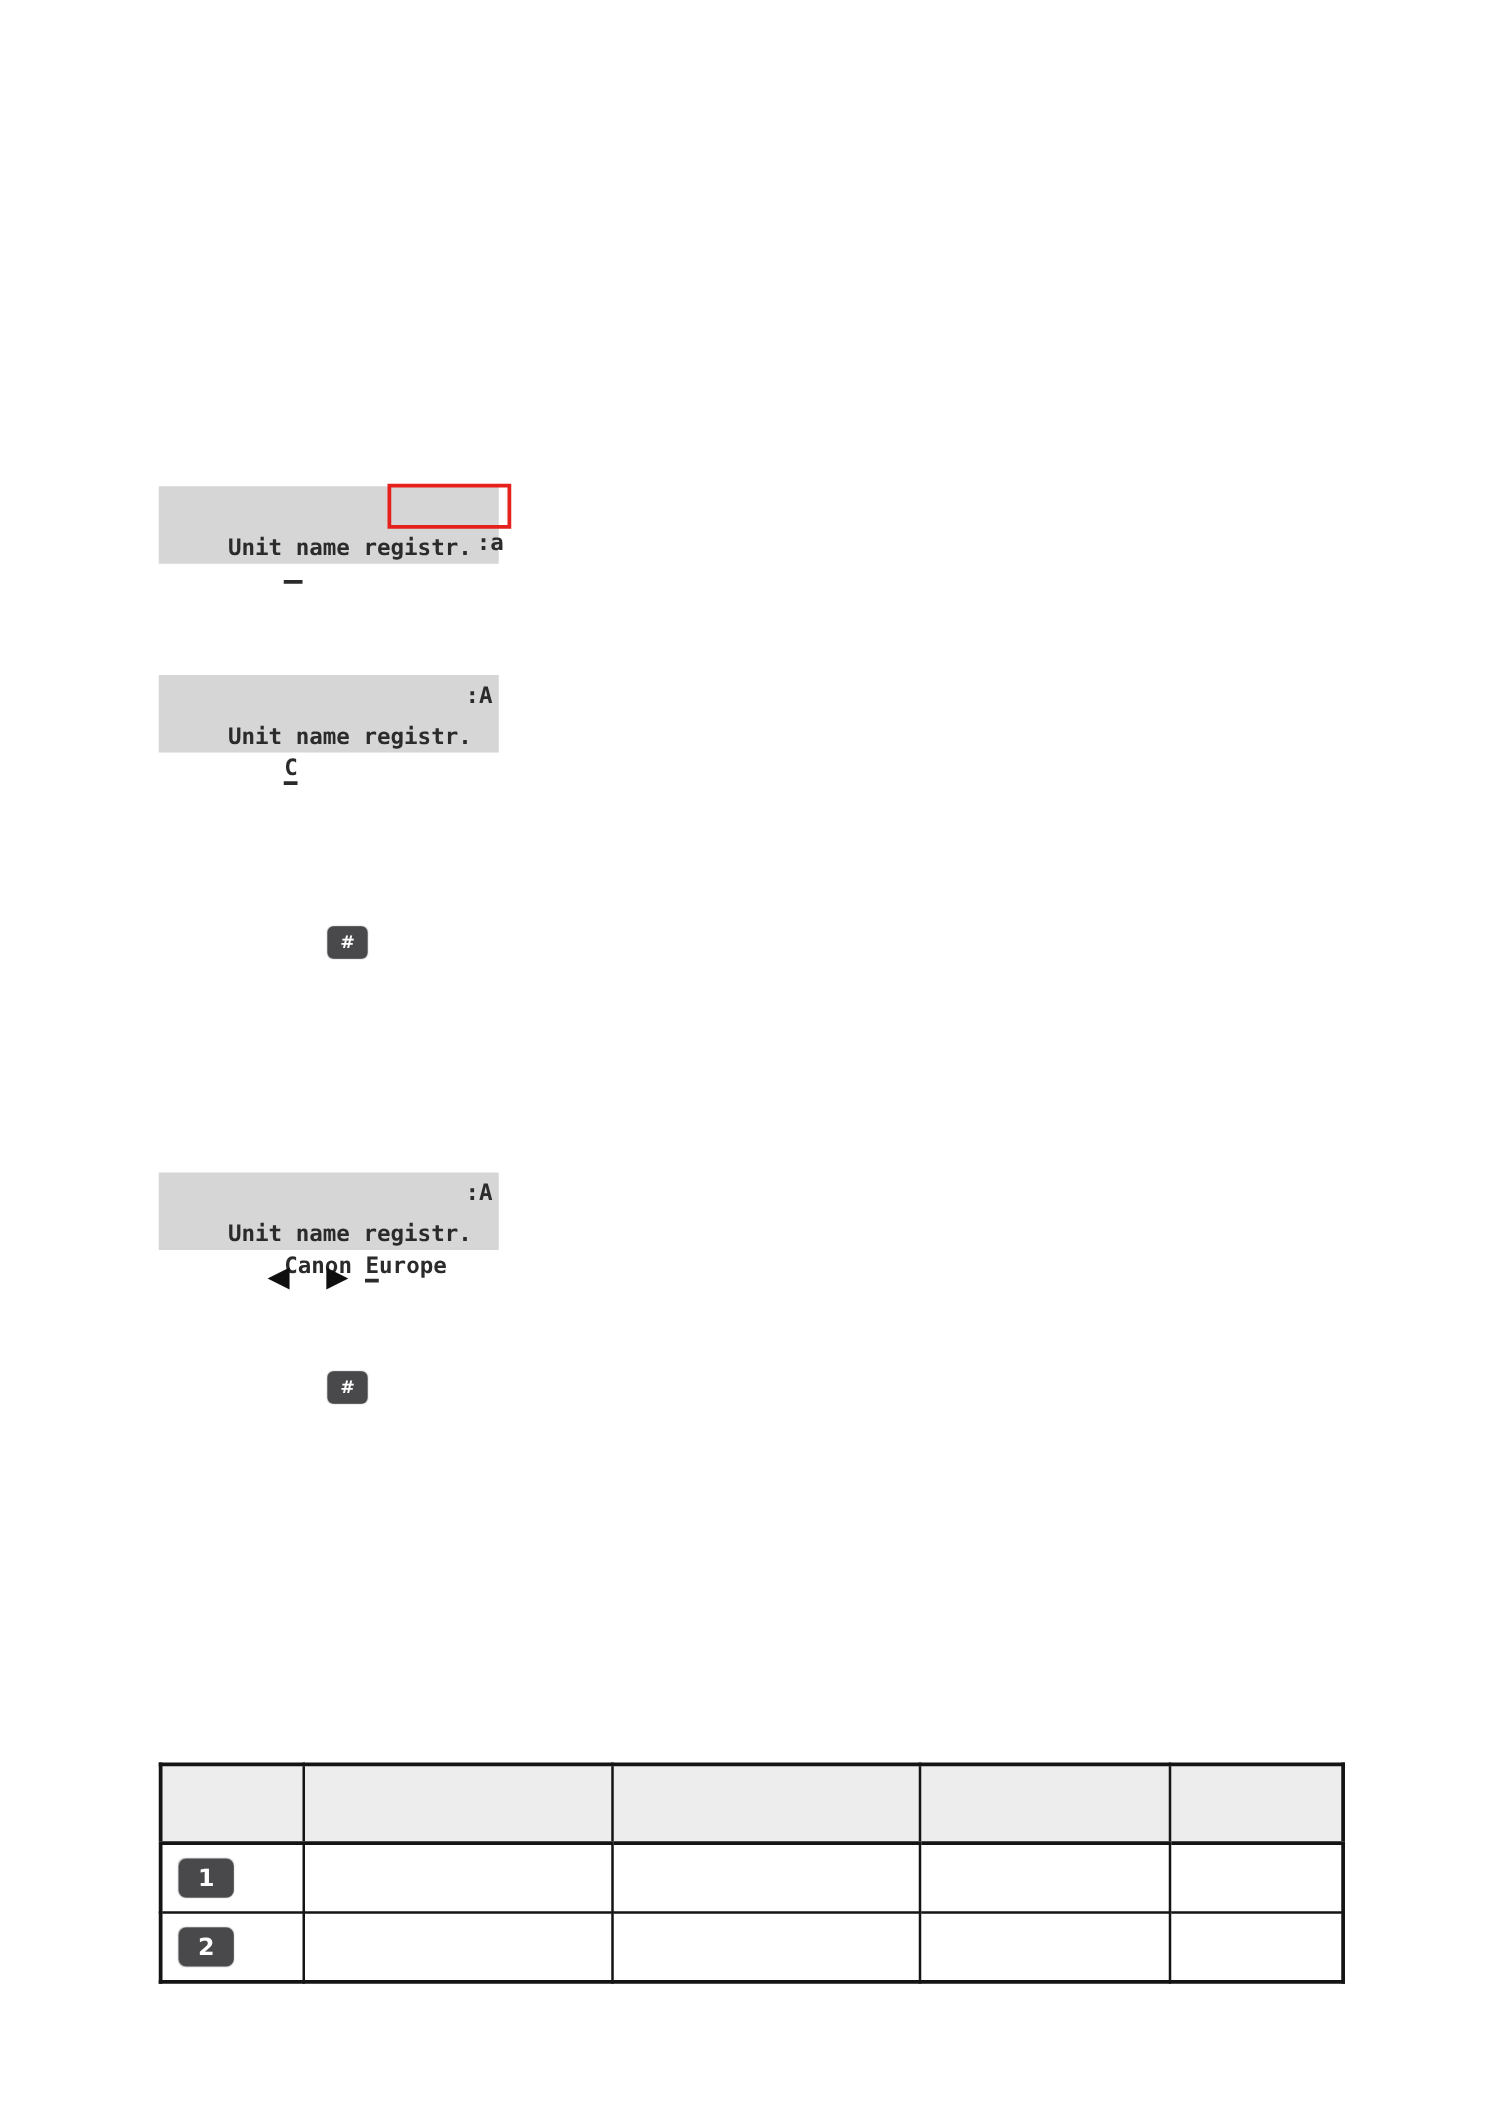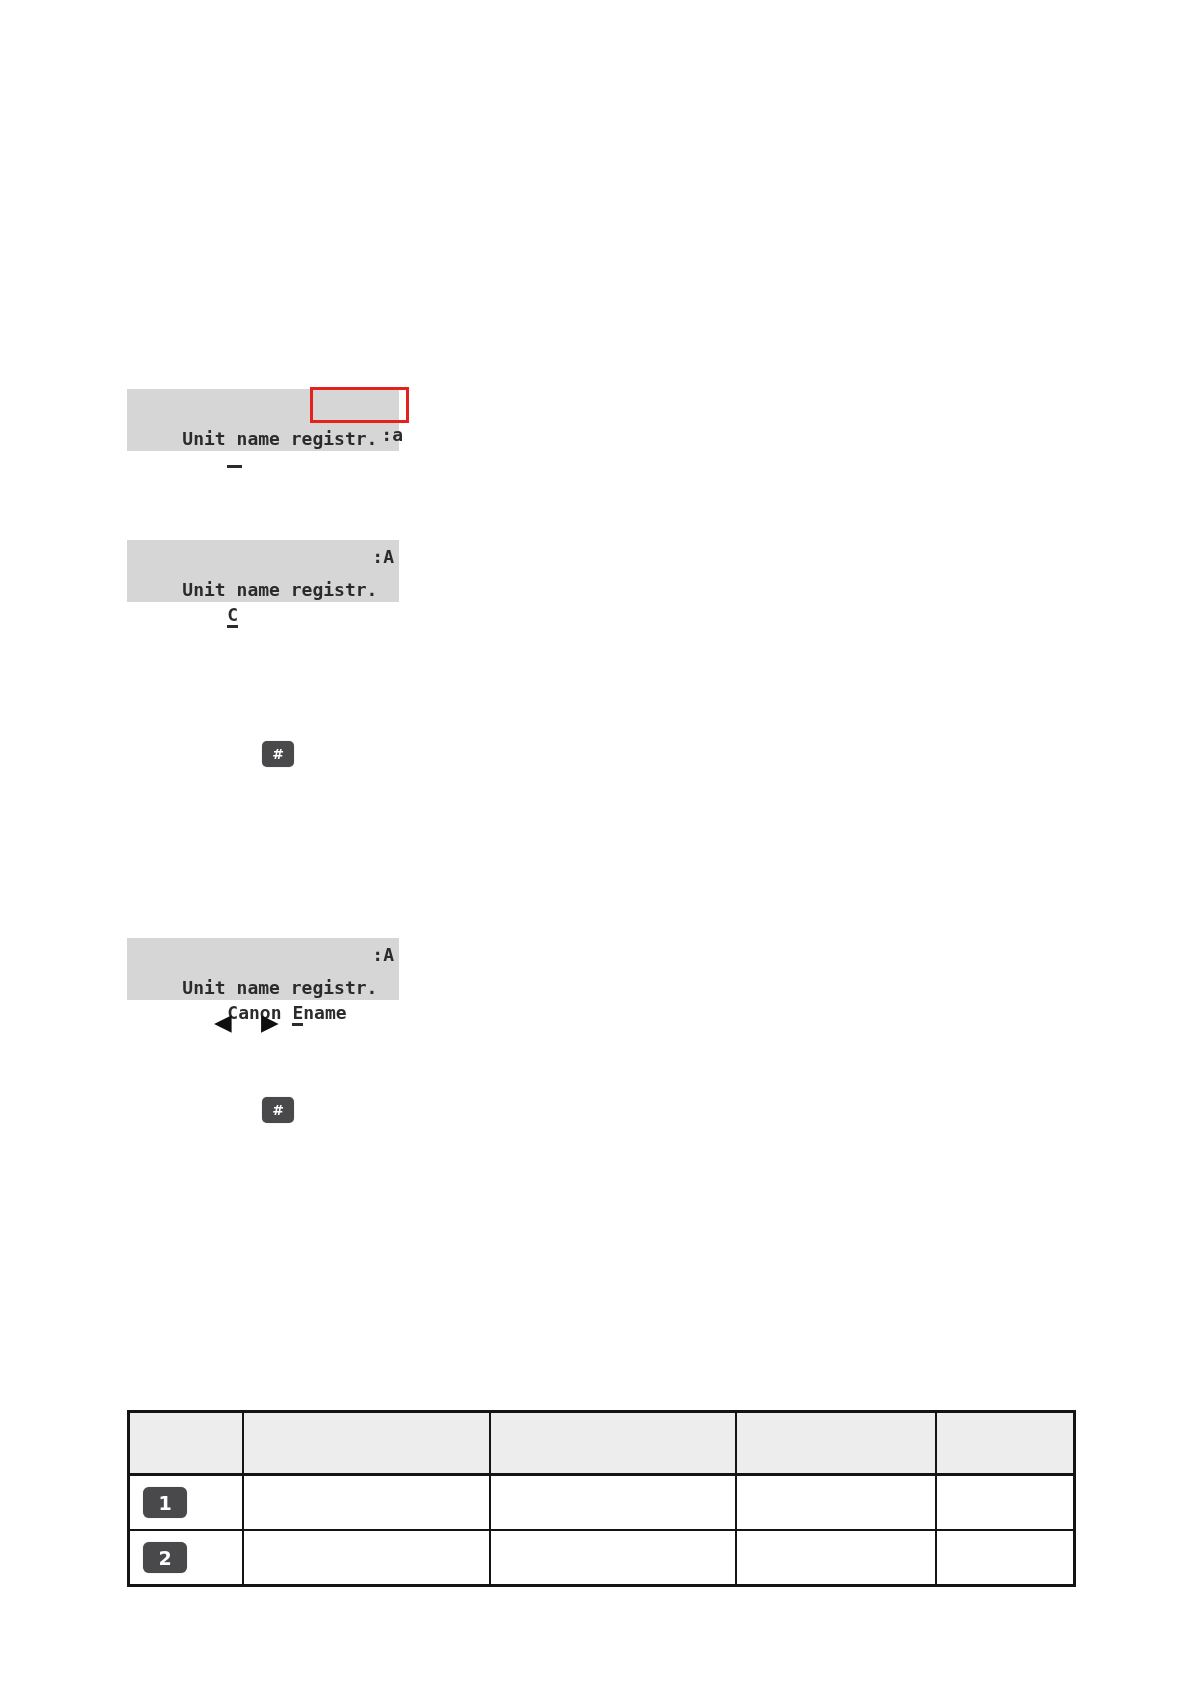--- a/index.html
+++ b/index.html
@@ -109,21 +109,21 @@
 <div class="hash-key" id="hash1">
   <span>#</span>
 </div>
 
 <div class="lcd" id="lcd3">
   <div class="lcd-row1">
     <span>Unit name registr.</span>
     <span class="lcd-mode">:A</span>
   </div>
   <div class="lcd-row2">
-    <span>Canon </span><span class="cursor-underline">E</span><span>name</span>
+    <span>Canon </span><span class="cursor-underline">E</span><span>urope</span>
   </div>
 </div>
 
 <span class="arrow" id="arrow-left">◀</span>
 <span class="arrow" id="arrow-right">▶</span>
 
 <div class="hash-key" id="hash2">
   <span>#</span>
 </div>
 

